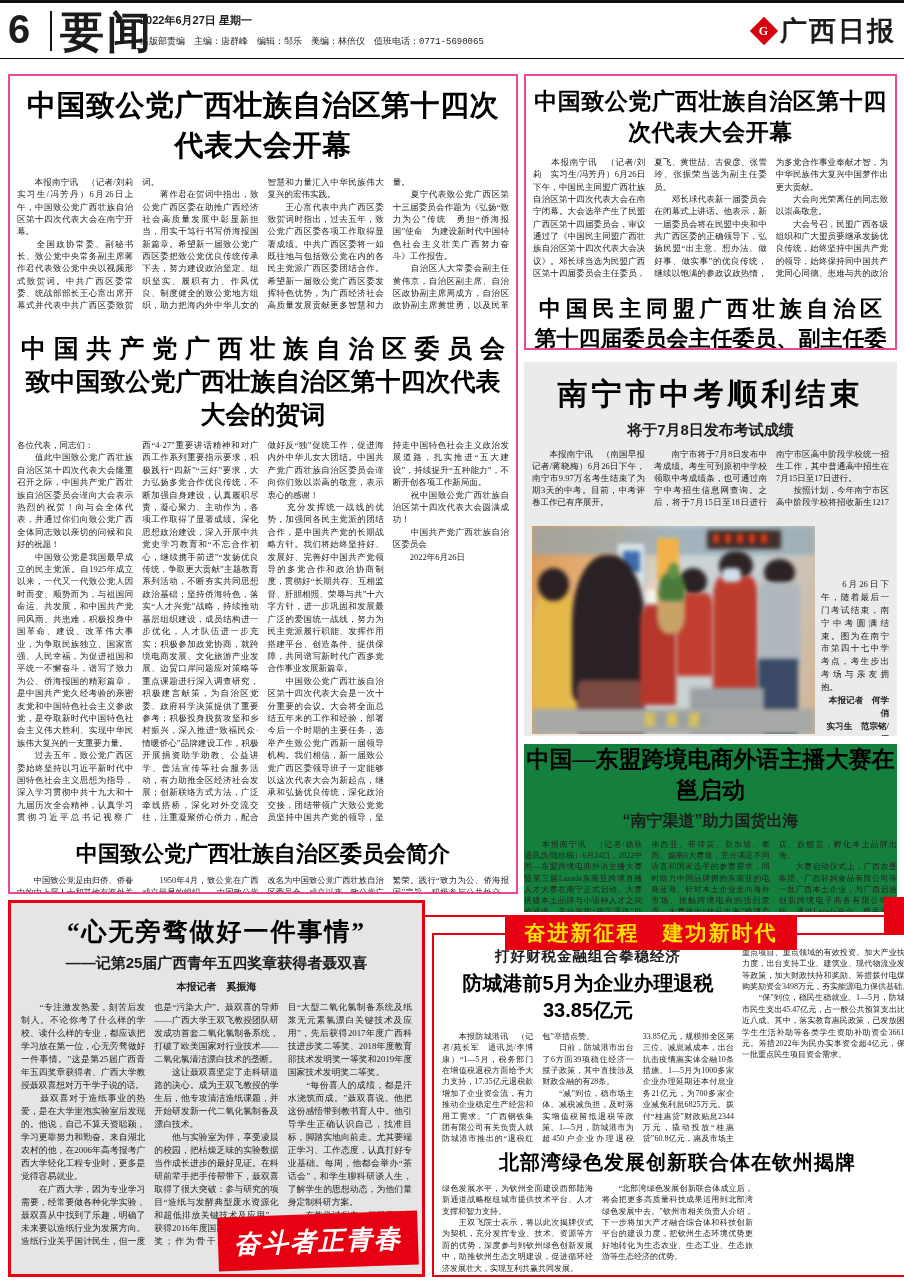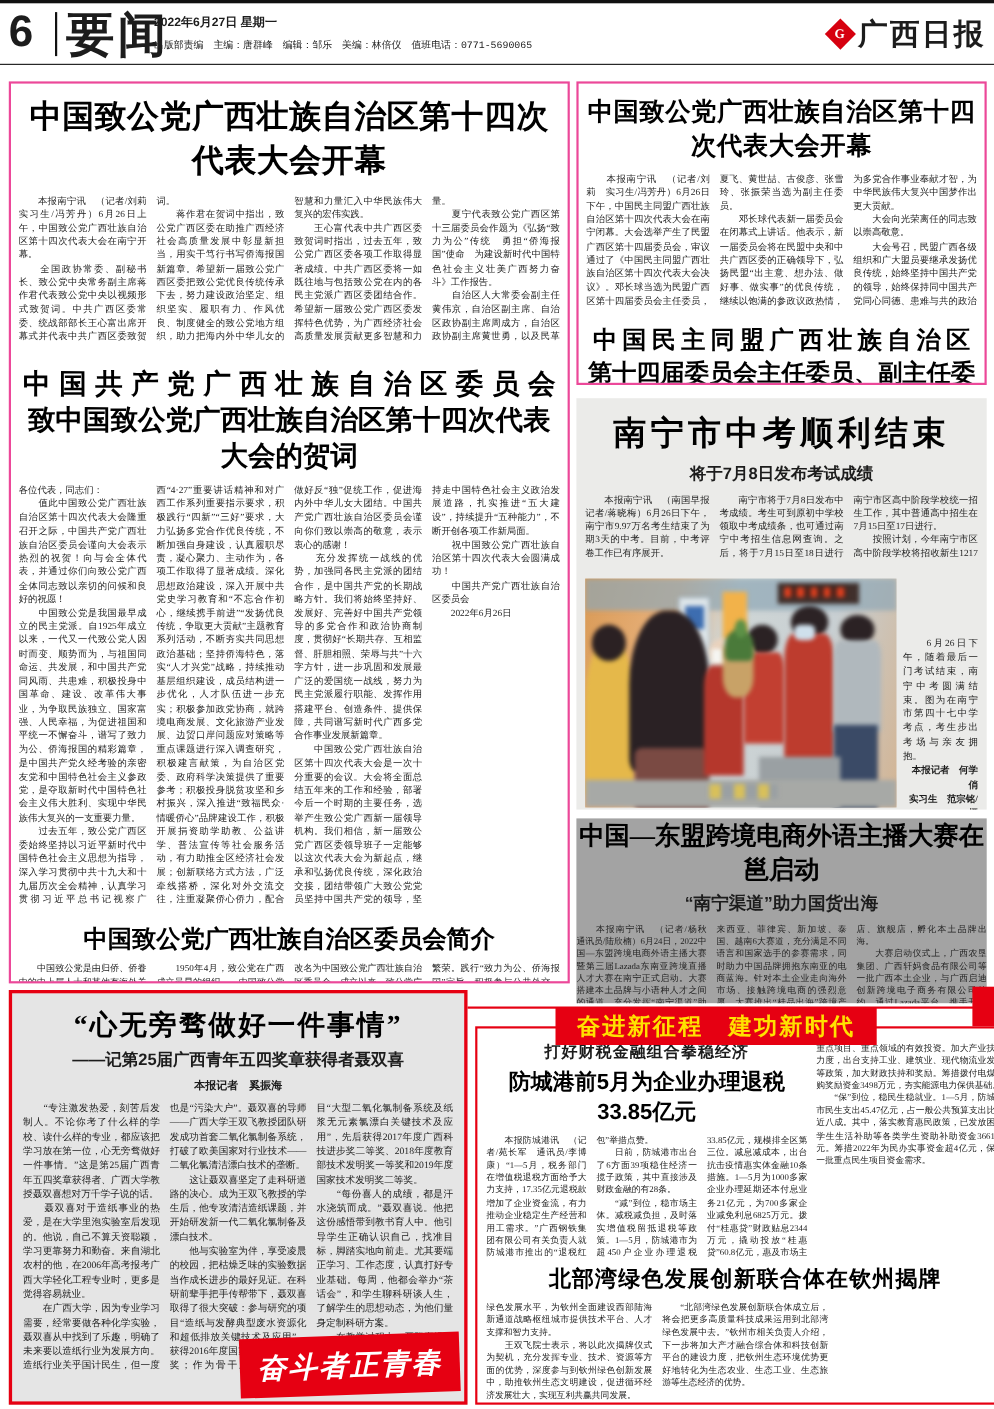--- a/index.html
+++ b/index.html
@@ -65,21 +65,21 @@
   .zk-head { font-size:30px; letter-spacing:4px; margin-top:2px; }
   .zk-sub { font-size:15px; font-family:"Liberation Sans",sans-serif; font-weight:bold; text-align:center; margin:6px 0 8px; }
   .zk-body { font-size:8.5px; line-height:1.42; height:72px; }
   .zk-photo-row { display:flex; gap:6px; margin-top:6px; }
   .photo { width:283px; height:208px; position:relative; overflow:hidden; background:
            linear-gradient(105deg,#d99a56 0%,#e8b27d 26%,#cfd6d6 42%,#c8cfd2 70%,#d3b493 100%); }
   .photo > div { position:absolute; filter:blur(2px); }
   .zk-caption { flex:1; font-size:8.6px; line-height:1.5; text-align:justify; white-space:pre-line; padding-top:52px; }
   .zk-credit { font-size:8.6px; font-weight:bold; line-height:1.5; text-align:right; white-space:pre-line; }
 
-  .box-ecom { left:524px; top:744px; width:373px; height:168px; background:#a3a3a3; overflow:hidden; }
+  .box-ecom { left:524px; top:744px; width:373px; height:168px; background:#15803d; overflow:hidden; }
   .ec-head { font-size:23px; margin-top:0; }
   .ec-sub { font-size:16px; font-family:"Liberation Sans",sans-serif; font-weight:bold; text-align:center; margin:5px 0 7px; }
   .ec-body { font-size:8px; line-height:1.4; height:106px; }
 
   .deco-line { left:425px; top:915px; width:479px; height:2px; background:#e60012; }
   .deco-block { left:884px; top:897px; width:20px; height:41px; background:#e60012; }
   .banner { left:505px; top:916px; width:292px; height:34px; background:#e60012; z-index:5;
             display:flex; align-items:center; justify-content:center; }
   .banner span { color:#ffe100; font-size:21px; font-weight:900; font-family:"Liberation Sans",sans-serif; letter-spacing:2px; }
 

